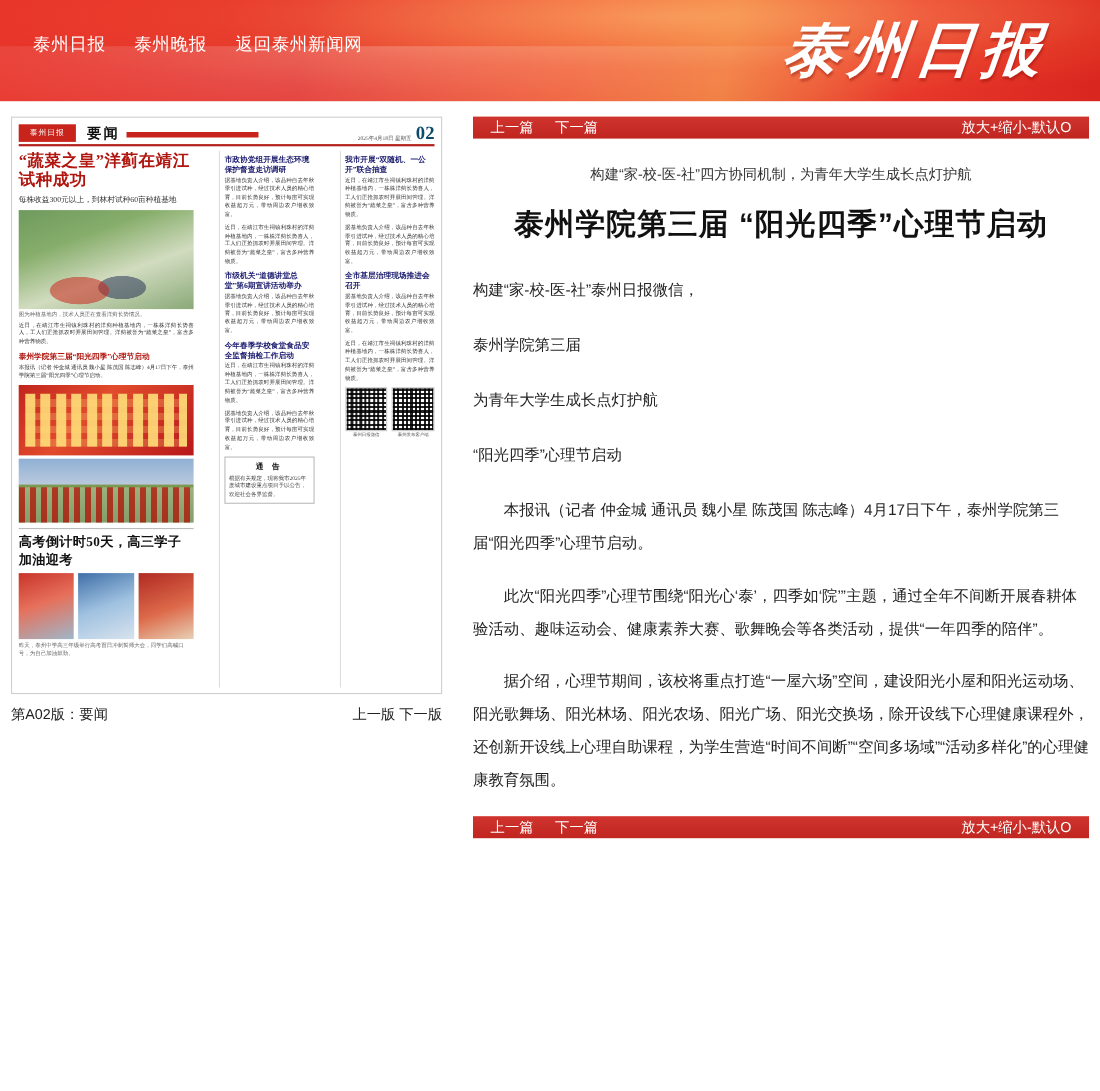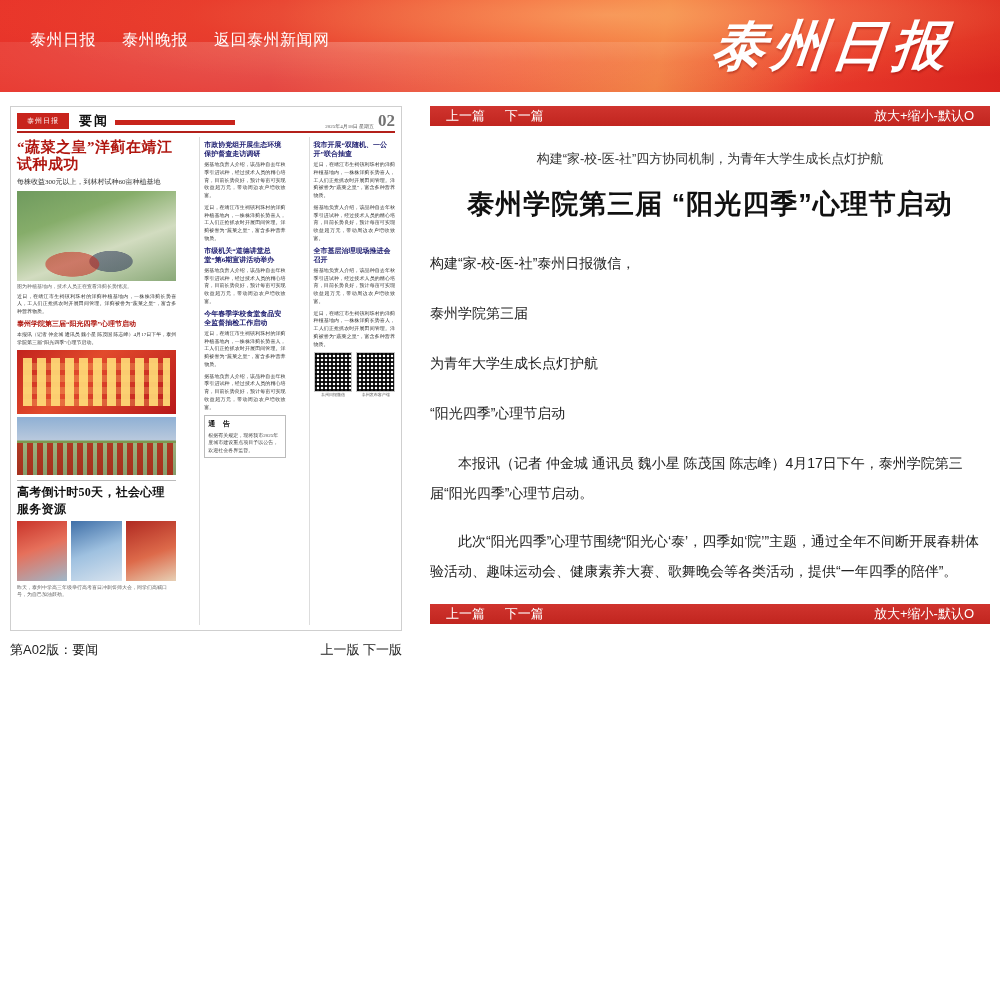--- a/index.html
+++ b/index.html
@@ -120,21 +120,21 @@
   }
   .paper-date {
     margin-left: auto;
     font-size: 5px;
     color: #555;
     padding-right: 4px;
   }
   .paper-pageno {
     font-size: 17px;
     font-weight: bold;
-    color: #737373;
+    color: #0c4a6e;
     line-height: 1;
   }
   .paper-body { display: flex; gap: 23px; margin-top: 4px; height: 488px; }
   .pcol { position: relative; }
   .pcol-a { width: 178px; }
   .pcol-b { width: 96px; border-left: 1px solid #ddd; padding-left: 4px;}
   .pcol-c { width: 96px; border-left: 1px solid #ddd; padding-left: 4px;}
   .headline-main {
     font-size: 15px;
     font-weight: bold;
@@ -192,21 +192,21 @@
   }
   .photo-row { display: flex; gap: 4px; margin: 3px 0; }
   .photo-row .ph { flex: 1; height: 60px; }
   .ph1 { background: linear-gradient(160deg,#c9342a 0%, #e6705b 45%, #9fb7c9 100%); }
   .ph2 { background: linear-gradient(160deg,#3f6fa8 0%, #9fc1e0 50%, #d8e3ee 100%); }
   .ph3 { background: linear-gradient(160deg,#b02a22 0%, #dd6a4a 55%, #e7d0b5 100%); }
   .ad-box {
     border: 1px solid #bbb; margin-top: 4px; padding: 3px;
     font-size: 5px; color: #444; line-height: 1.5;
   }
-  .ad-title { font-size:7px; font-weight:bold; color:#111; letter-spacing:3px; margin-bottom:2px;}
+  .ad-title { text-align:center; font-size:7px; font-weight:bold; color:#111; letter-spacing:3px; margin-bottom:2px;}
   .qr-row { display:flex; gap:4px; margin-top:4px; }
   .qr {
     flex:1; height:40px; border:1px solid #c9c9c9;
     background:
       repeating-linear-gradient(90deg,#222 0 2px, #fff 2px 4px),
       repeating-linear-gradient(0deg,#222 0 2px, #fff 2px 4px);
     background-blend-mode: multiply;
   }
   .qr-cap { font-size:4px; text-align:center; color:#555; }
 
@@ -289,21 +289,21 @@
             <p>近日，在靖江市生祠镇利珠村的洋蓟种植基地内，一株株洋蓟长势喜人，工人们正抢抓农时开展田间管理。洋蓟被誉为“蔬菜之皇”，富含多种营养物质。</p>
           </div>
           <div class="minihead red">泰州学院第三届“阳光四季”心理节启动</div>
           <div class="tcol">
             <p>本报讯（记者 仲金城 通讯员 魏小星 陈茂国 陈志峰）4月17日下午，泰州学院第三届“阳光四季”心理节启动。</p>
           </div>
           <div class="boxart">
               <div class="grid"></div>
             </div>
           <div class="redphoto"></div>
-          <div class="headline-2">高考倒计时50天，社会心理服务资源</div>
+          <div class="headline-2">高考倒计时50天，高三学子加油迎考</div>
           <div class="photo-row">
             <div class="ph ph1"></div>
             <div class="ph ph2"></div>
             <div class="ph ph3"></div>
           </div>
           <div class="cap">昨天，泰州中学高三年级举行高考百日冲刺誓师大会，同学们高喊口号，为自己加油鼓劲。</div>
         </div>
 
         <div class="pcol pcol-b">
           <div class="minihead">市政协党组开展生态环境保护督查走访调研</div>
@@ -378,20 +378,21 @@
     <div class="art-kicker">构建“家-校-医-社”四方协同机制，为青年大学生成长点灯护航</div>
     <h1 class="art-title">泰州学院第三届 “阳光四季”心理节启动</h1>
 
     <div class="art-body">
       <p class="tight">构建“家-校-医-社”泰州日报微信，</p>
       <p class="tight">泰州学院第三届</p>
       <p class="tight">为青年大学生成长点灯护航</p>
       <p class="tight">“阳光四季”心理节启动</p>
       <p class="indent">本报讯（记者 仲金城 通讯员 魏小星 陈茂国 陈志峰）4月17日下午，泰州学院第三届“阳光四季”心理节启动。</p>
       <p class="indent">此次“阳光四季”心理节围绕“阳光心‘泰’，四季如‘院’”主题，通过全年不间断开展春耕体验活动、趣味运动会、健康素养大赛、歌舞晚会等各类活动，提供“一年四季的陪伴”。</p>
+      <p class="indent">据介绍，心理节期间，该校将重点打造“一屋六场”空间，建设阳光小屋和阳光运动场、阳光歌舞场、阳光林场、阳光农场、阳光广场、阳光交换场，除开设线下心理健康课程外，还创新开设线上心理自助课程，为学生营造“时间不间断”“空间多场域”“活动多样化”的心理健康教育氛围。</p>
     </div>
 
     <div class="bar">
       <div class="bl">
         <a href="#">上一篇</a>
         <a href="#">下一篇</a>
       </div>
       <div class="br">
         <span>放大+</span>
         <span>缩小-</span>

